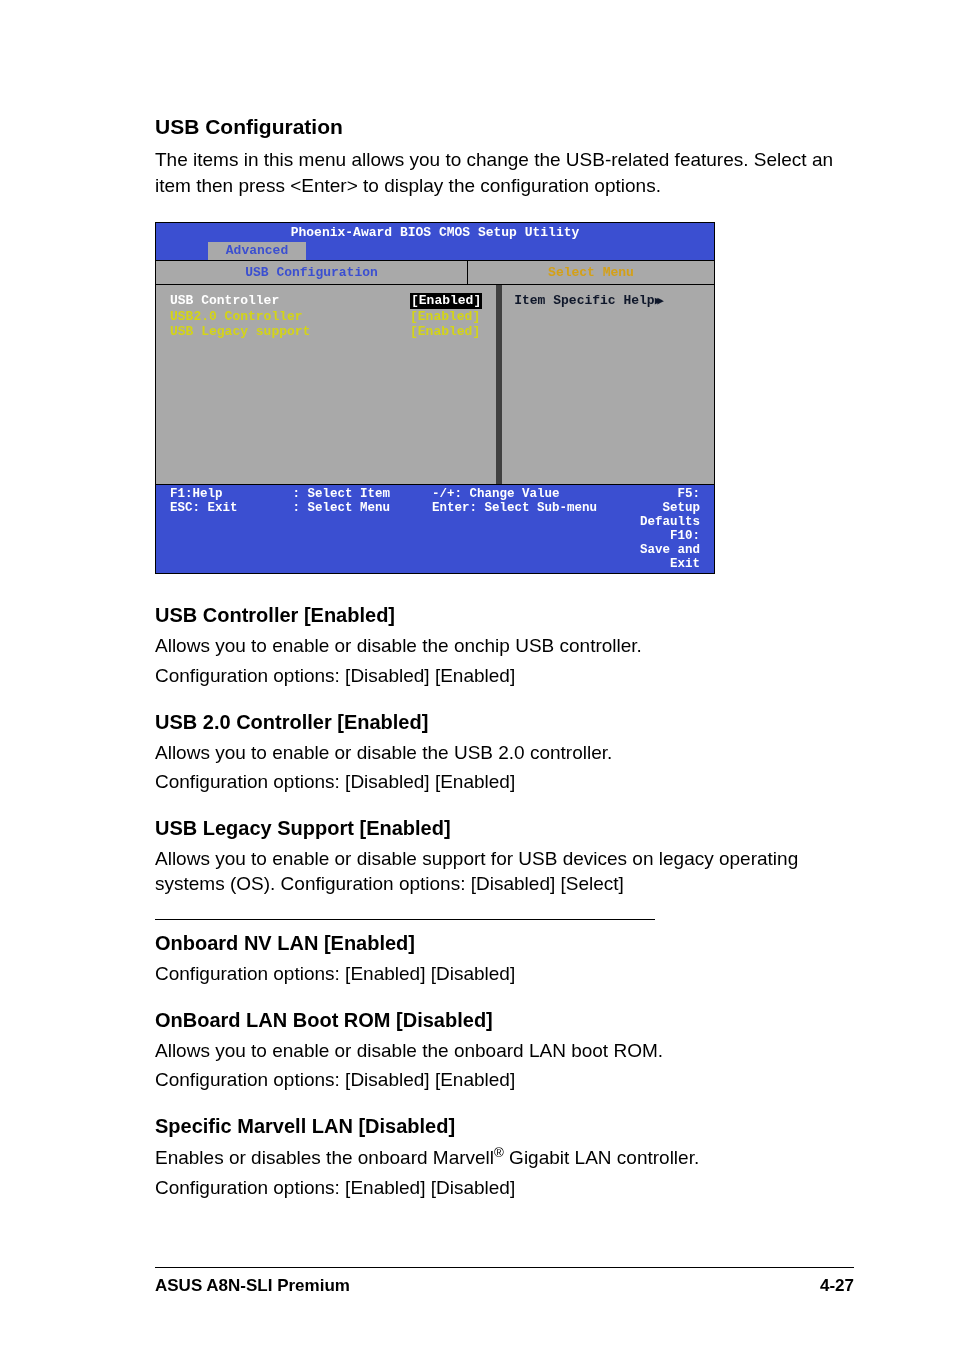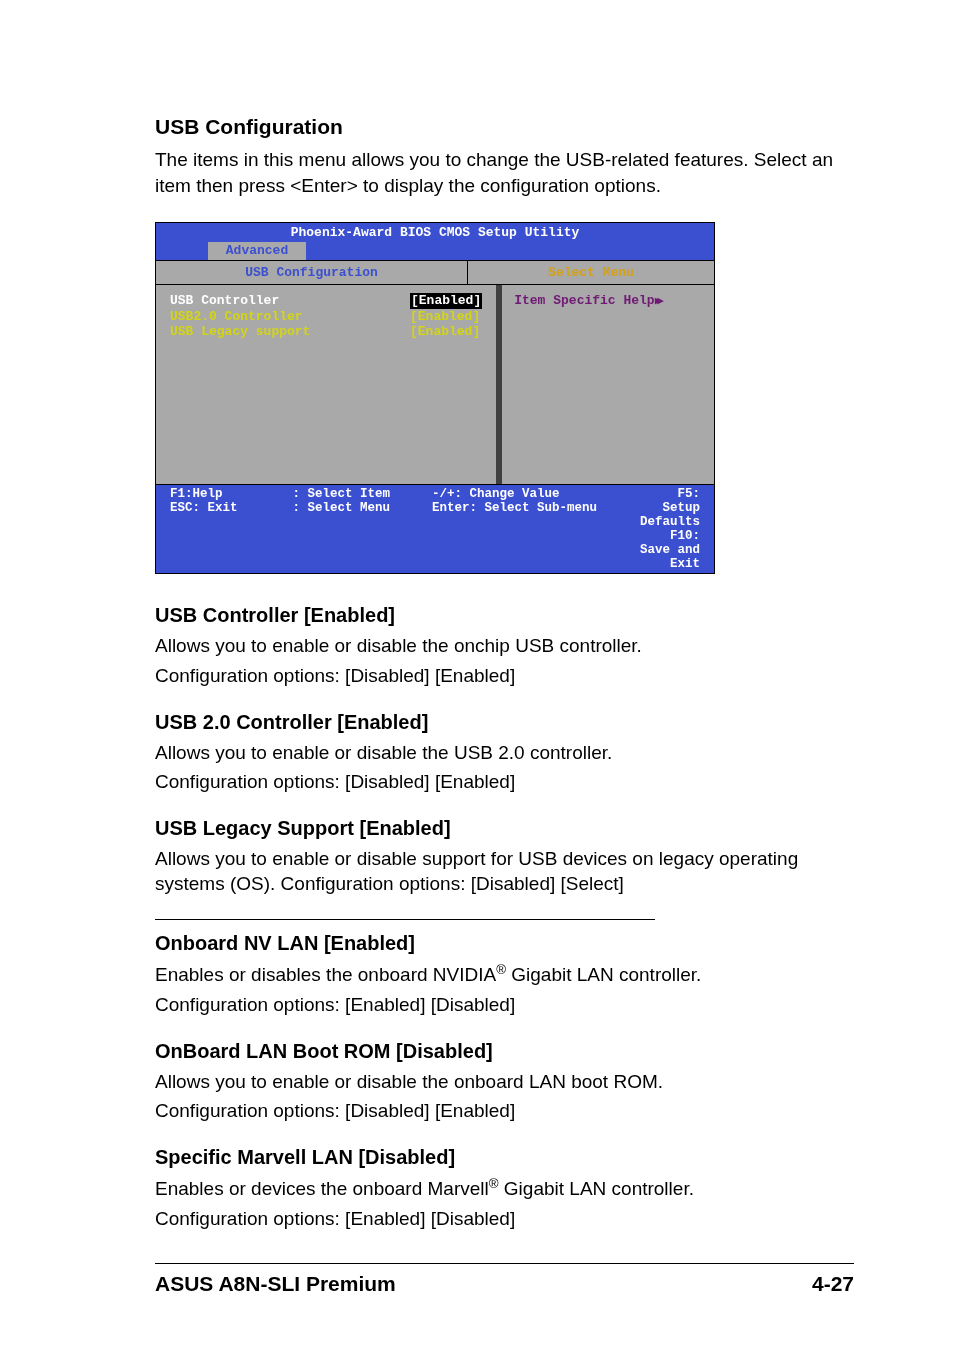--- a/index.html
+++ b/index.html
@@ -93,21 +93,21 @@
       background: #a9a9a9;
       color: #d4d417;
       padding: 8px 14px;
       border-right: 6px solid #404040;
       font-weight: bold;
       position: relative;
     }
     .bios-body-right {
       width: 246px;
       background: #a9a9a9;
-      color: #701a75;
+      color: #0f172a;
       font-weight: bold;
       padding: 8px 12px;
     }
     .bios-item-row {
       display: flex;
       line-height: 1.2;
     }
     .bios-item-label { width: 240px; }
     .bios-item-value { }
     .bios-item-white { color: #fff; background: #000; padding: 0 1px; }
@@ -137,21 +137,21 @@
     }
     .page-footer {
       position: absolute;
       bottom: 55px;
       left: 155px;
       right: 100px;
       border-top: 1px solid #000;
       padding-top: 8px;
       display: flex;
       justify-content: space-between;
-      font-size: 21px;
+      font-size: 17px;
       font-weight: bold;
     }
     sup { font-size: 0.7em; }
   </style>
 </head>
 <body>
 
 <div class="content">
   <h2 class="section-title">USB Configuration</h2>
   <p class="body-text">The items in this menu allows you to change the USB-related features. Select an item then press &lt;Enter&gt; to display the configuration options.</p>
@@ -211,28 +211,27 @@
   <h3 class="sub-title">USB 2.0 Controller [Enabled]</h3>
   <p class="body-text">Allows you to enable or disable the USB 2.0 controller.</p>
   <p class="body-text">Configuration options: [Disabled] [Enabled]</p>
 
   <h3 class="sub-title">USB Legacy Support [Enabled]</h3>
   <p class="body-text">Allows you to enable or disable support for USB devices on legacy operating systems (OS). Configuration options: [Disabled] [Select]</p>
 
   <div class="separator-line"></div>
 
   <h3 class="sub-title" style="margin-top:12px;">Onboard NV LAN [Enabled]</h3>
-  <p class="body-text"><span>Enables or disables the onboard NVIDIA</span><sup>®</sup><span> Gigabit LAN controller.</span></p>
   <p class="body-text">Configuration options: [Enabled] [Disabled]</p>
 
   <h3 class="sub-title">OnBoard LAN Boot ROM [Disabled]</h3>
   <p class="body-text">Allows you to enable or disable the onboard LAN boot ROM.</p>
   <p class="body-text">Configuration options: [Disabled] [Enabled]</p>
 
   <h3 class="sub-title">Specific Marvell LAN [Disabled]</h3>
-  <p class="body-text"><span>Enables or devices the onboard Marvell</span><sup>®</sup><span> Gigabit LAN controller.</span></p>
+  <p class="body-text"><span>Enables or disables the onboard Marvell</span><sup>®</sup><span> Gigabit LAN controller.</span></p>
   <p class="body-text">Configuration options: [Enabled] [Disabled]</p>
 </div>
 
 <div class="page-footer">
   <span>ASUS A8N-SLI Premium</span>
   <span>4-27</span>
 </div>
 
 </body></html>

